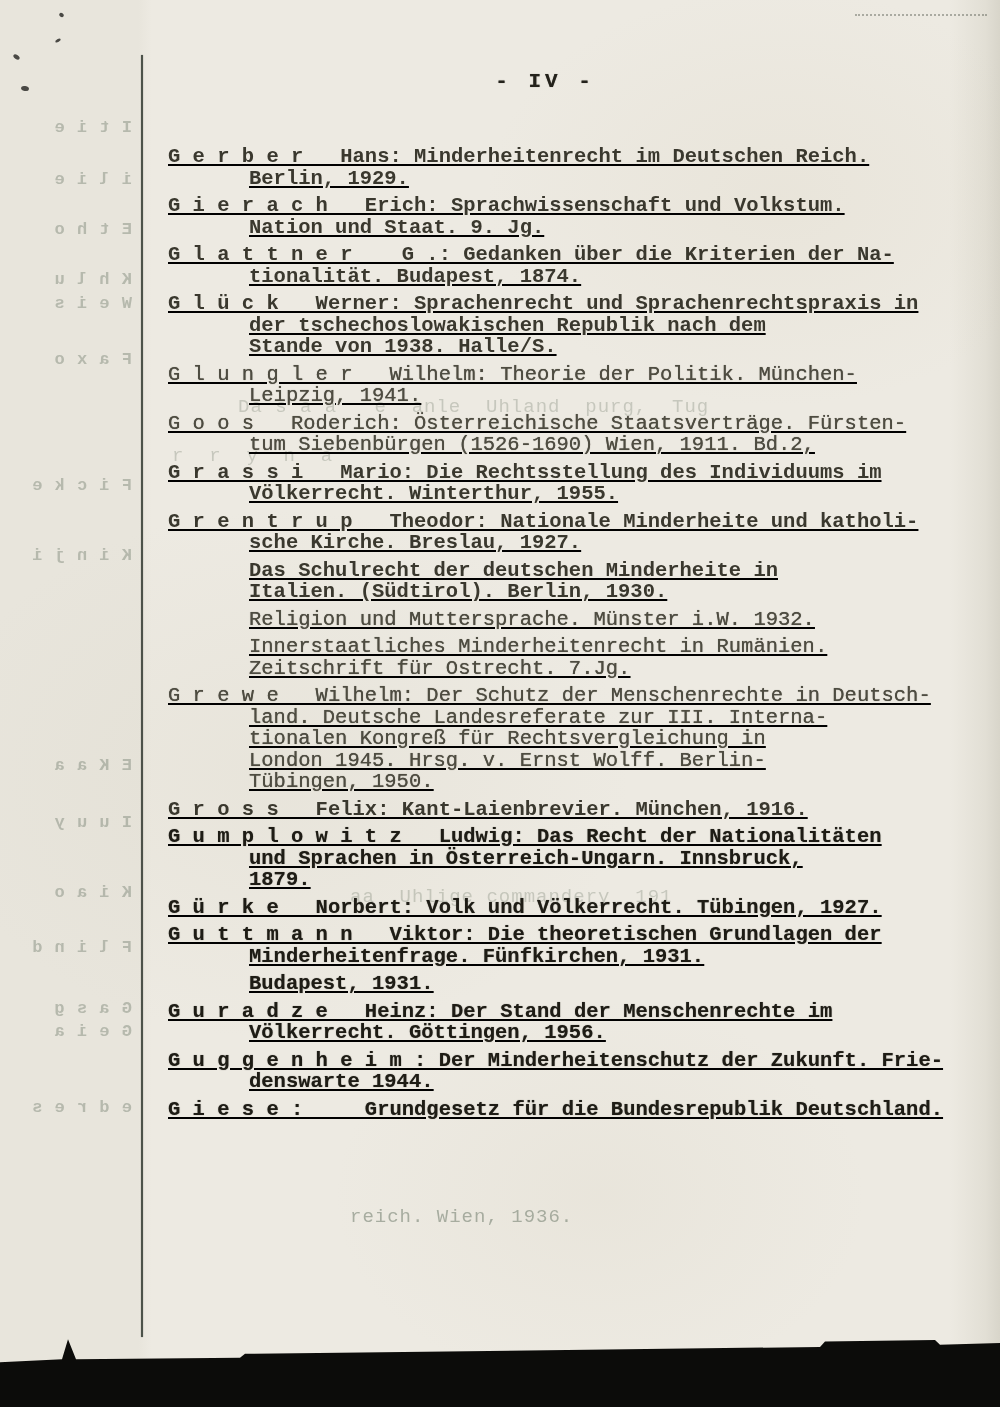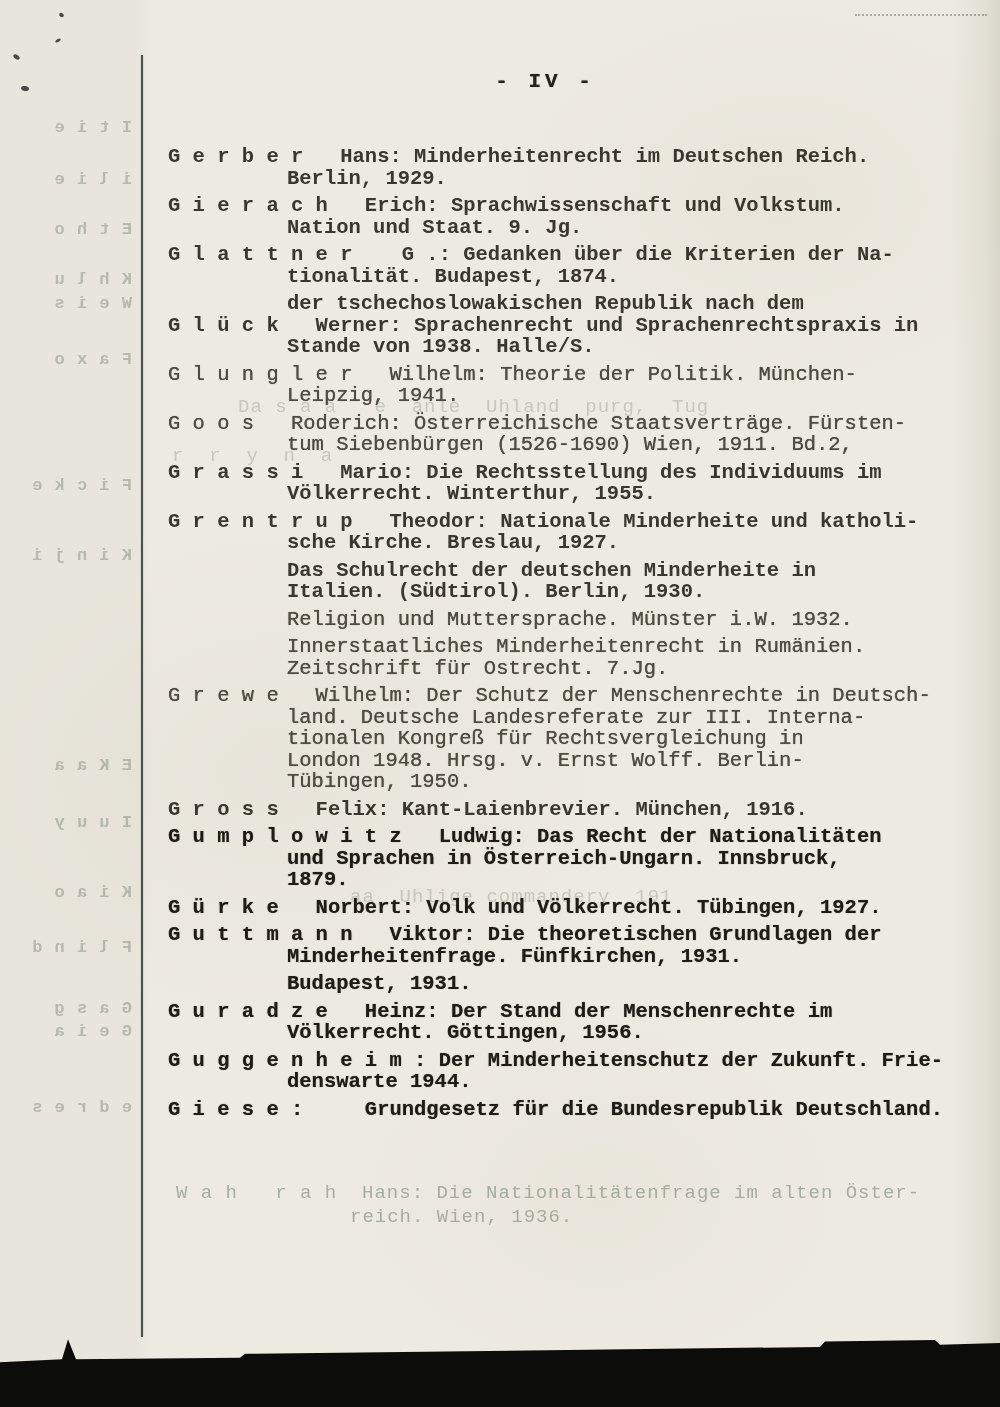--- a/index.html
+++ b/index.html
@@ -8,24 +8,24 @@
     font-family:"Liberation Mono","DejaVu Sans Mono",monospace;
     background:
       radial-gradient(ellipse 420px 300px at 78% 14%, rgba(214,204,182,.18), transparent 70%),
       radial-gradient(ellipse 500px 380px at 28% 55%, rgba(210,205,188,.20), transparent 70%),
       radial-gradient(ellipse 380px 280px at 60% 85%, rgba(208,200,180,.15), transparent 70%),
       linear-gradient(90deg,#e8e5dc 0px,#e8e5dc 139px,#edeae2 152px,#edeae2 950px,#e2dfd5 985px,#d8d5ca 1000px);
   }
   .fold{position:absolute;left:141px;top:55px;width:2px;height:1282px;background:#3c423a;opacity:.9;box-shadow:0 0 1px #3c423a;}
   .title{position:absolute;top:70px;left:0;width:1090px;text-align:center;
          font-size:21px;font-weight:700;letter-spacing:4px;color:#24221b;text-shadow:0 0 .8px rgba(30,28,20,.6);}
-  .content{position:absolute;left:168px;top:146px;font-size:20.5px;line-height:21.5px;}
+  .content{position:absolute;left:168px;top:146px;font-size:20.5px;line-height:21.5px;text-decoration:underline;}
   .entry{margin-bottom:6px;}
   .line{white-space:pre;}
-  .c{margin-left:119px;}
+  .c{margin-left:81px;}
   .t-mid{color:#3a382e;font-weight:700;}
   .t-light{color:#4e4c41;font-weight:400;text-shadow:0 0 .7px #4e4c41;}
   .t-dark{color:#1e1c15;font-weight:700;text-shadow:0 0 .9px rgba(20,18,12,.6);}
   .ghost-m{position:absolute;left:4px;width:128px;font-size:17px;font-weight:700;letter-spacing:1px;
            color:rgba(100,112,96,.38);transform:scaleX(-1);white-space:pre;filter:blur(.4px);}
   .ghost-l{position:absolute;font-size:19px;font-weight:400;color:rgba(110,120,102,.30);
            white-space:pre;filter:blur(.6px);letter-spacing:1px;}
   .ghost-l.strong{color:rgba(92,106,90,.48);filter:blur(.4px);}
   .band{position:absolute;left:0;top:1330px;width:1000px;height:77px;background:#0c0c0a;
         clip-path:polygon(0 42%,6.2% 38%,6.8% 12%,7.6% 38%,24% 36%,24.5% 31%,82% 22%,82.5% 15%,93.5% 13%,94% 19%,100% 17%,100% 100%,0 100%);}
@@ -56,21 +56,20 @@
   <div class="ghost-m" style="top:813px">I u u y</div>
   <div class="ghost-m" style="top:883px">K i a o</div>
   <div class="ghost-m" style="top:938px">F l i n d</div>
   <div class="ghost-m" style="top:999px">G a s g</div>
   <div class="ghost-m" style="top:1022px">G e i a</div>
   <div class="ghost-m" style="top:1098px">e d r e s</div>
 
   <div class="ghost-l" style="top:396px;left:238px">Da s a a   e  anle  Uhland  purg,  Tug</div>
   <div class="ghost-l" style="top:445px;left:172px">r  r  y  n  a</div>
   <div class="ghost-l" style="top:886px;left:350px">aa  Uhlige commandery  191</div>
-  <div class="ghost-l strong" style="top:1182px;left:176px">W a h   r a h  Hans: Die Nationalitätenfrage im alten Öster-</div>
   <div class="ghost-l strong" style="top:1206px;left:350px">reich. Wien, 1936.</div>
 
   <div class="title">- IV -</div>
 
   <div class="content">
 
     <div class="entry t-mid">
       <div class="line">G e r b e r   Hans: Minderheitenrecht im Deutschen Reich.</div>
       <div class="line c">Berlin, 1929.</div>
     </div>
@@ -79,22 +78,22 @@
       <div class="line">G i e r a c h   Erich: Sprachwissenschaft und Volkstum.</div>
       <div class="line c">Nation und Staat. 9. Jg.</div>
     </div>
 
     <div class="entry t-mid">
       <div class="line">G l a t t n e r    G .: Gedanken über die Kriterien der Na-</div>
       <div class="line c">tionalität. Budapest, 1874.</div>
     </div>
 
     <div class="entry t-mid">
+      <div class="line">G l ü c k   Werner: Sprachenrecht und Sprachenrechtspraxis in</div>
       <div class="line c">der tschechoslowakischen Republik nach dem</div>
-      <div class="line">G l ü c k   Werner: Sprachenrecht und Sprachenrechtspraxis in</div>
       <div class="line c">Stande von 1938. Halle/S.</div>
     </div>
 
     <div class="entry t-light">
       <div class="line">G l u n g l e r   Wilhelm: Theorie der Politik. München-</div>
       <div class="line c">Leipzig, 1941.</div>
     </div>
 
     <div class="entry t-light">
       <div class="line">G o o s   Roderich: Österreichische Staatsverträge. Fürsten-</div>
@@ -122,21 +121,21 @@
 
     <div class="entry t-light">
       <div class="line c">Innerstaatliches Minderheitenrecht in Rumänien.</div>
       <div class="line c">Zeitschrift für Ostrecht. 7.Jg.</div>
     </div>
 
     <div class="entry t-light">
       <div class="line">G r e w e   Wilhelm: Der Schutz der Menschenrechte in Deutsch-</div>
       <div class="line c">land. Deutsche Landesreferate zur III. Interna-</div>
       <div class="line c">tionalen Kongreß für Rechtsvergleichung in</div>
-      <div class="line c">London 1948. Hrsg. v. Ernst Wolff. Berlin-</div>
+      <div class="line c">London 1945. Hrsg. v. Ernst Wolff. Berlin-</div>
       <div class="line c">Tübingen, 1950.</div>
     </div>
 
     <div class="entry t-mid">
       <div class="line">G r o s s   Felix: Kant-Laienbrevier. München, 1916.</div>
     </div>
 
     <div class="entry t-dark">
       <div class="line">G u m p l o w i t z   Ludwig: Das Recht der Nationalitäten</div>
       <div class="line c">und Sprachen in Österreich-Ungarn. Innsbruck,</div>

